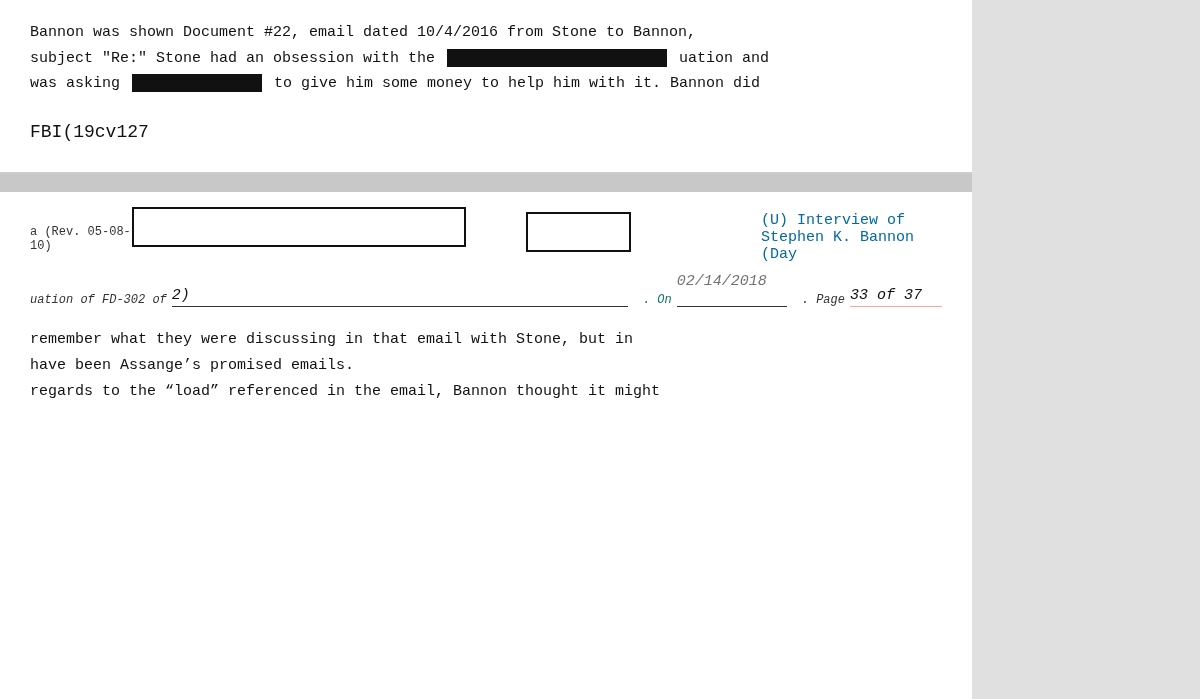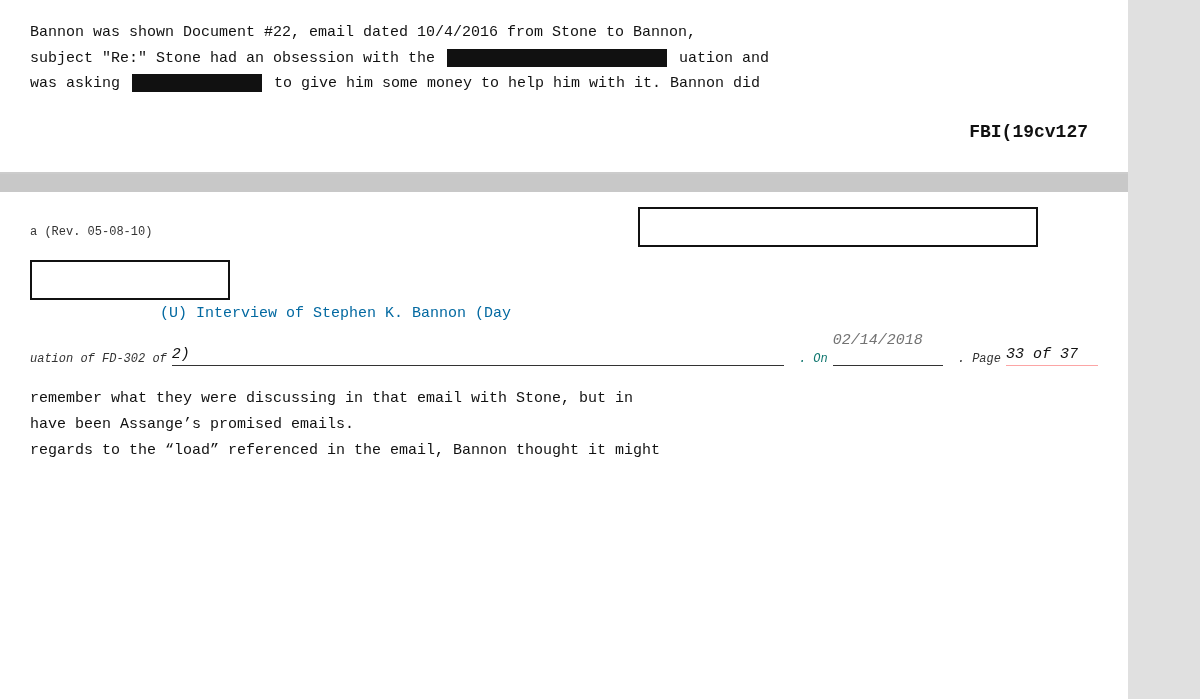--- a/index.html
+++ b/index.html
@@ -10,21 +10,21 @@
 
     body {
       background: #e0e0e0;
       font-family: 'Courier New', Courier, monospace;
       font-size: 15px;
       width: 1200px;
       min-height: 699px;
     }
 
     .page-container {
-      width: 1128px;
+      width: 972px;
       min-height: 699px;
       background: #e8e8e8;
       display: flex;
       flex-direction: column;
     }
 
     
     .top-section {
       background: #ffffff;
       padding: 20px 30px 30px 30px;
@@ -49,24 +49,23 @@
 
     .redacted-story {
       width: 220px;
     }
 
     .redacted-asking {
       width: 130px;
     }
 
     .fbi-stamp {
-      text-align: right;
       font-family: 'Courier New', Courier, monospace;
       font-size: 18px;
-      font-weight: bold;
+      font-weight: normal;
       color: #111111;
       margin-top: 25px;
       padding-right: 10px;
     }
 
     
     .gray-bar {
       background: #c8c8c8;
       height: 18px;
       width: 100%;
@@ -74,21 +73,21 @@
 
     
     .bottom-section {
       background: #ffffff;
       padding: 15px 30px 30px 30px;
       flex: 1;
     }
 
     .form-header {
       display: flex;
-      flex-direction: column;
+      flex-direction: row;
       margin-bottom: 5px;
     }
 
     .header-top-row {
       display: flex;
       align-items: flex-start;
       justify-content: space-between;
       margin-bottom: 8px;
     }
 

